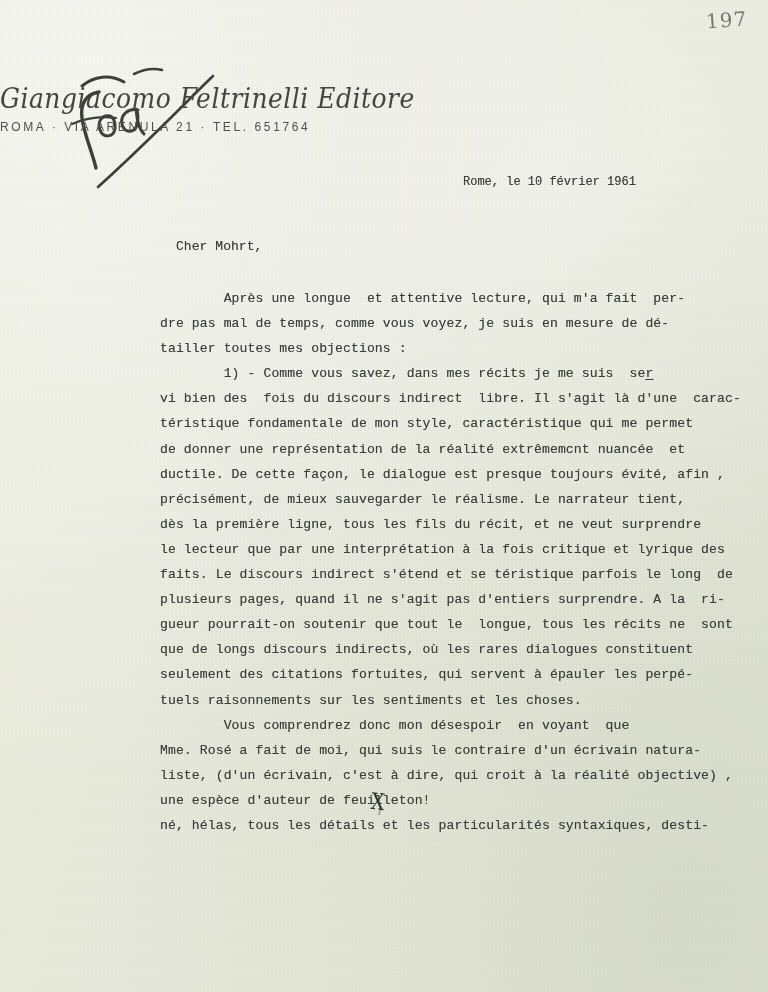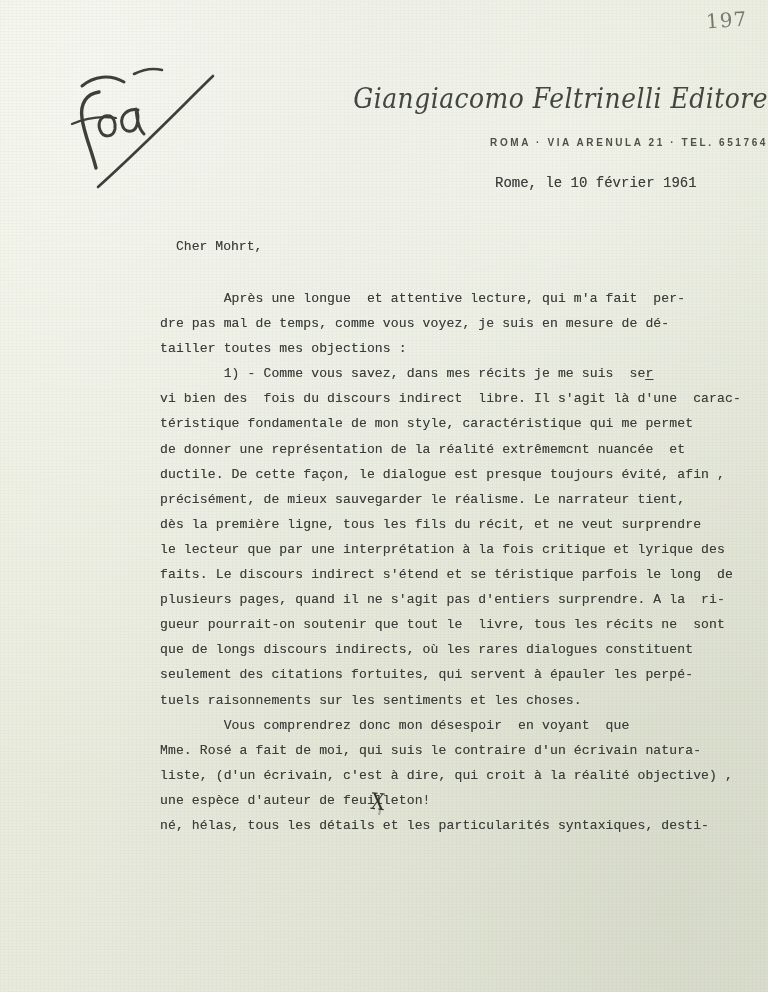--- a/index.html
+++ b/index.html
@@ -65,39 +65,38 @@
     height: 135px;
   }
   .sig-wrap svg { display: block; overflow: visible; }
 
   
   .letterhead {
     position: absolute;
     left: 0;
     right: 0;
     top: 84px;
-    text-align: right;
+    text-align: left;
   }
   .lh-name {
     font-family: "DejaVu Serif", "Liberation Serif", serif;
     font-style: italic;
     font-size: 25px;
     color: #43463f;
     letter-spacing: 0.5px;
     transform: scaleY(1.08);
     display: inline-block;
   }
   .lh-addr {
-    margin-top: 24px;
+    margin-top: 7px;
     font-family: "Liberation Sans", sans-serif;
-    font-size: 10px;
+    font-size: 12px;
     letter-spacing: 2.6px;
     color: #4d5149;
     white-space: nowrap;
-    font-weight: bold;
   }
 
   
   .typed {
     position: absolute;
     left: 160px;
     top: 0;
     width: 528px;
     color: #3b3e39;
     font-size: 13.1px;
@@ -108,23 +107,22 @@
     line-height: 25.1px;
     white-space: pre;
     text-shadow: 0 0 0.6px rgba(59,62,57,0.5);
   }
   .date-line {
     position: absolute;
     left: 463px;
     top: 175px;
     white-space: pre;
     color: #3b3e39;
-    font-size: 14px;
+    font-size: 12px;
     text-shadow: 0 0 0.6px rgba(59,62,57,0.5);
-    margin-left: 32px;
   }
   .salut {
     position: absolute;
     left: 160px;
     top: 239px;
     white-space: pre;
     color: #3b3e39;
     font-size: 13.1px;
     text-shadow: 0 0 0.6px rgba(59,62,57,0.5);
     margin-left: 16px;
@@ -204,21 +202,21 @@
         <div class="tline">        1) - Comme vous savez, dans mes récits je me suis  se<span class="u">r</span></div>
         <div class="tline">vi bien des  fois du discours indirect  libre. Il s'agit là d'une  carac-</div>
         <div class="tline">téristique fondamentale de mon style, caractéristique qui me permet</div>
         <div class="tline">de donner une représentation de la réalité extrêmemcnt nuancée  et</div>
         <div class="tline">ductile. De cette façon, le dialogue est presque toujours évité, afin ,</div>
         <div class="tline">précisément, de mieux sauvegarder le réalisme. Le narrateur tient,</div>
         <div class="tline">dès la première ligne, tous les fils du récit, et ne veut surprendre</div>
         <div class="tline">le lecteur que par une interprétation à la fois critique et lyrique des</div>
         <div class="tline">faits. Le discours indirect s'étend et se téristique parfois le long  de</div>
         <div class="tline">plusieurs pages, quand il ne s'agit pas d'entiers surprendre. A la  ri-</div>
-        <div class="tline">gueur pourrait-on soutenir que tout le  livre, tous les récits ne  sont</div>
+        <div class="tline">gueur pourrait-on soutenir que tout le  longue, tous les récits ne  sont</div>
         <div class="tline">que de longs discours indirects, où les rares dialogues constituent</div>
         <div class="tline">seulement des citations fortuites, qui servent à épauler les perpé-</div>
         <div class="tline">tuels raisonnements sur les sentiments et les choses.</div>
         <div class="tline">        Vous comprendrez donc mon désespoir  en voyant  que</div>
         <div class="tline">Mme. Rosé a fait de moi, qui suis le contraire d'un écrivain natura-</div>
         <div class="tline">liste, (d'un écrivain, c'est à dire, qui croit à la réalité objective) ,</div>
         <div class="tline">une espèce d'auteur de feuilleton!</div>
         <div class="tline">né, hélas, tous les détails et les particularités syntaxiques, desti-</div>
       </div>
 

